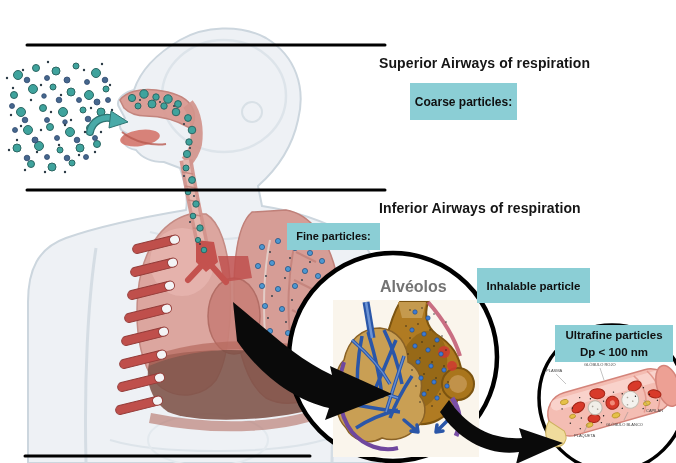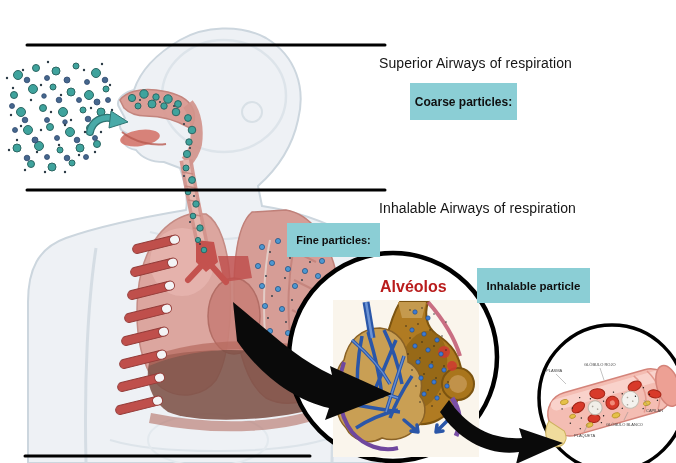--- a/index.html
+++ b/index.html
@@ -2,35 +2,35 @@
 <html><head>
 <meta charset="utf-8">
 <style>
   html,body{margin:0;padding:0;background:#fff;}
   .stage{
     position:relative;width:676px;height:463px;overflow:hidden;background:#ffffff;
     font-family:"Liberation Sans", sans-serif;
   }
   .stage svg{position:absolute;left:0;top:0;}
   .heading{
-    position:absolute;font-weight:normal;font-size:14px;color:#151515;
+    position:absolute;font-weight:bold;font-size:14px;color:#151515;
     letter-spacing:.1px;white-space:nowrap;
   }
   .callout{
     position:absolute;background:#8bced5;color:#101010;font-weight:bold;
     text-align:center;display:flex;flex-direction:column;justify-content:center;
     box-sizing:border-box;padding:2px 4px;
   }
   .callout .cl1,.callout .cl2{white-space:nowrap;}
   .co-coarse{left:410px;top:83px;width:107px;height:37px;font-size:12px;line-height:16px;}
-  .co-fine{left:287px;top:223px;width:93px;height:34px;font-size:11px;line-height:15px;}
+  .co-fine{left:287px;top:223px;width:93px;height:27px;font-size:11px;line-height:15px;}
   .co-inhalable{left:477px;top:268px;width:113px;height:35px;font-size:11.5px;line-height:16px;gap:8px;}
   .co-ultrafine{left:555px;top:325px;width:118px;height:37px;font-size:11.5px;line-height:17px;}
   .alv-label{
-    position:absolute;left:380px;top:278px;font-weight:bold;font-size:16px;color:#b91c1c;
+    position:absolute;left:380px;top:278px;font-weight:bold;font-size:16px;color:#737373;
   }
 </style>
 </head>
 <body>
 
 <div class="stage">
 
 <svg width="676" height="463" viewBox="0 0 676 463" xmlns="http://www.w3.org/2000/svg">
 
   <g>
@@ -486,26 +486,30 @@
   <path d="M 449 400 C 468 428 494 440 522 438 L 519 428 L 563 443 L 516 464 L 519 452
            C 490 456 460 442 440 412 Z" fill="#0a0a0a"></path>
 </svg>
 
   <div class="heading" style="left:379px;top:55px;">Superior Airways of respiration</div>
 
   <div class="callout co-coarse">
     <div class="cl1">Coarse particles:</div>
   </div>
 
-  <div class="heading" style="left:379px;top:200px;">Inhalable Airways of respiration</div>
+  <div class="heading" style="left:379px;top:200px;">Inferior Airways of respiration</div>
 
   <div class="callout co-fine">
     <div class="cl1">Fine particles:</div>
   </div>
 
   <div class="callout co-inhalable">
     <div class="cl1">Inhalable particle</div>
   </div>
 
+  <div class="callout co-ultrafine">
+    <div class="cl1">Ultrafine particles</div>
+    <div class="cl2">Dp &lt; 100 nm</div>
+  </div>
 
   <div class="alv-label">Alvéolos</div>
 
 </div>
 
 </body></html>

